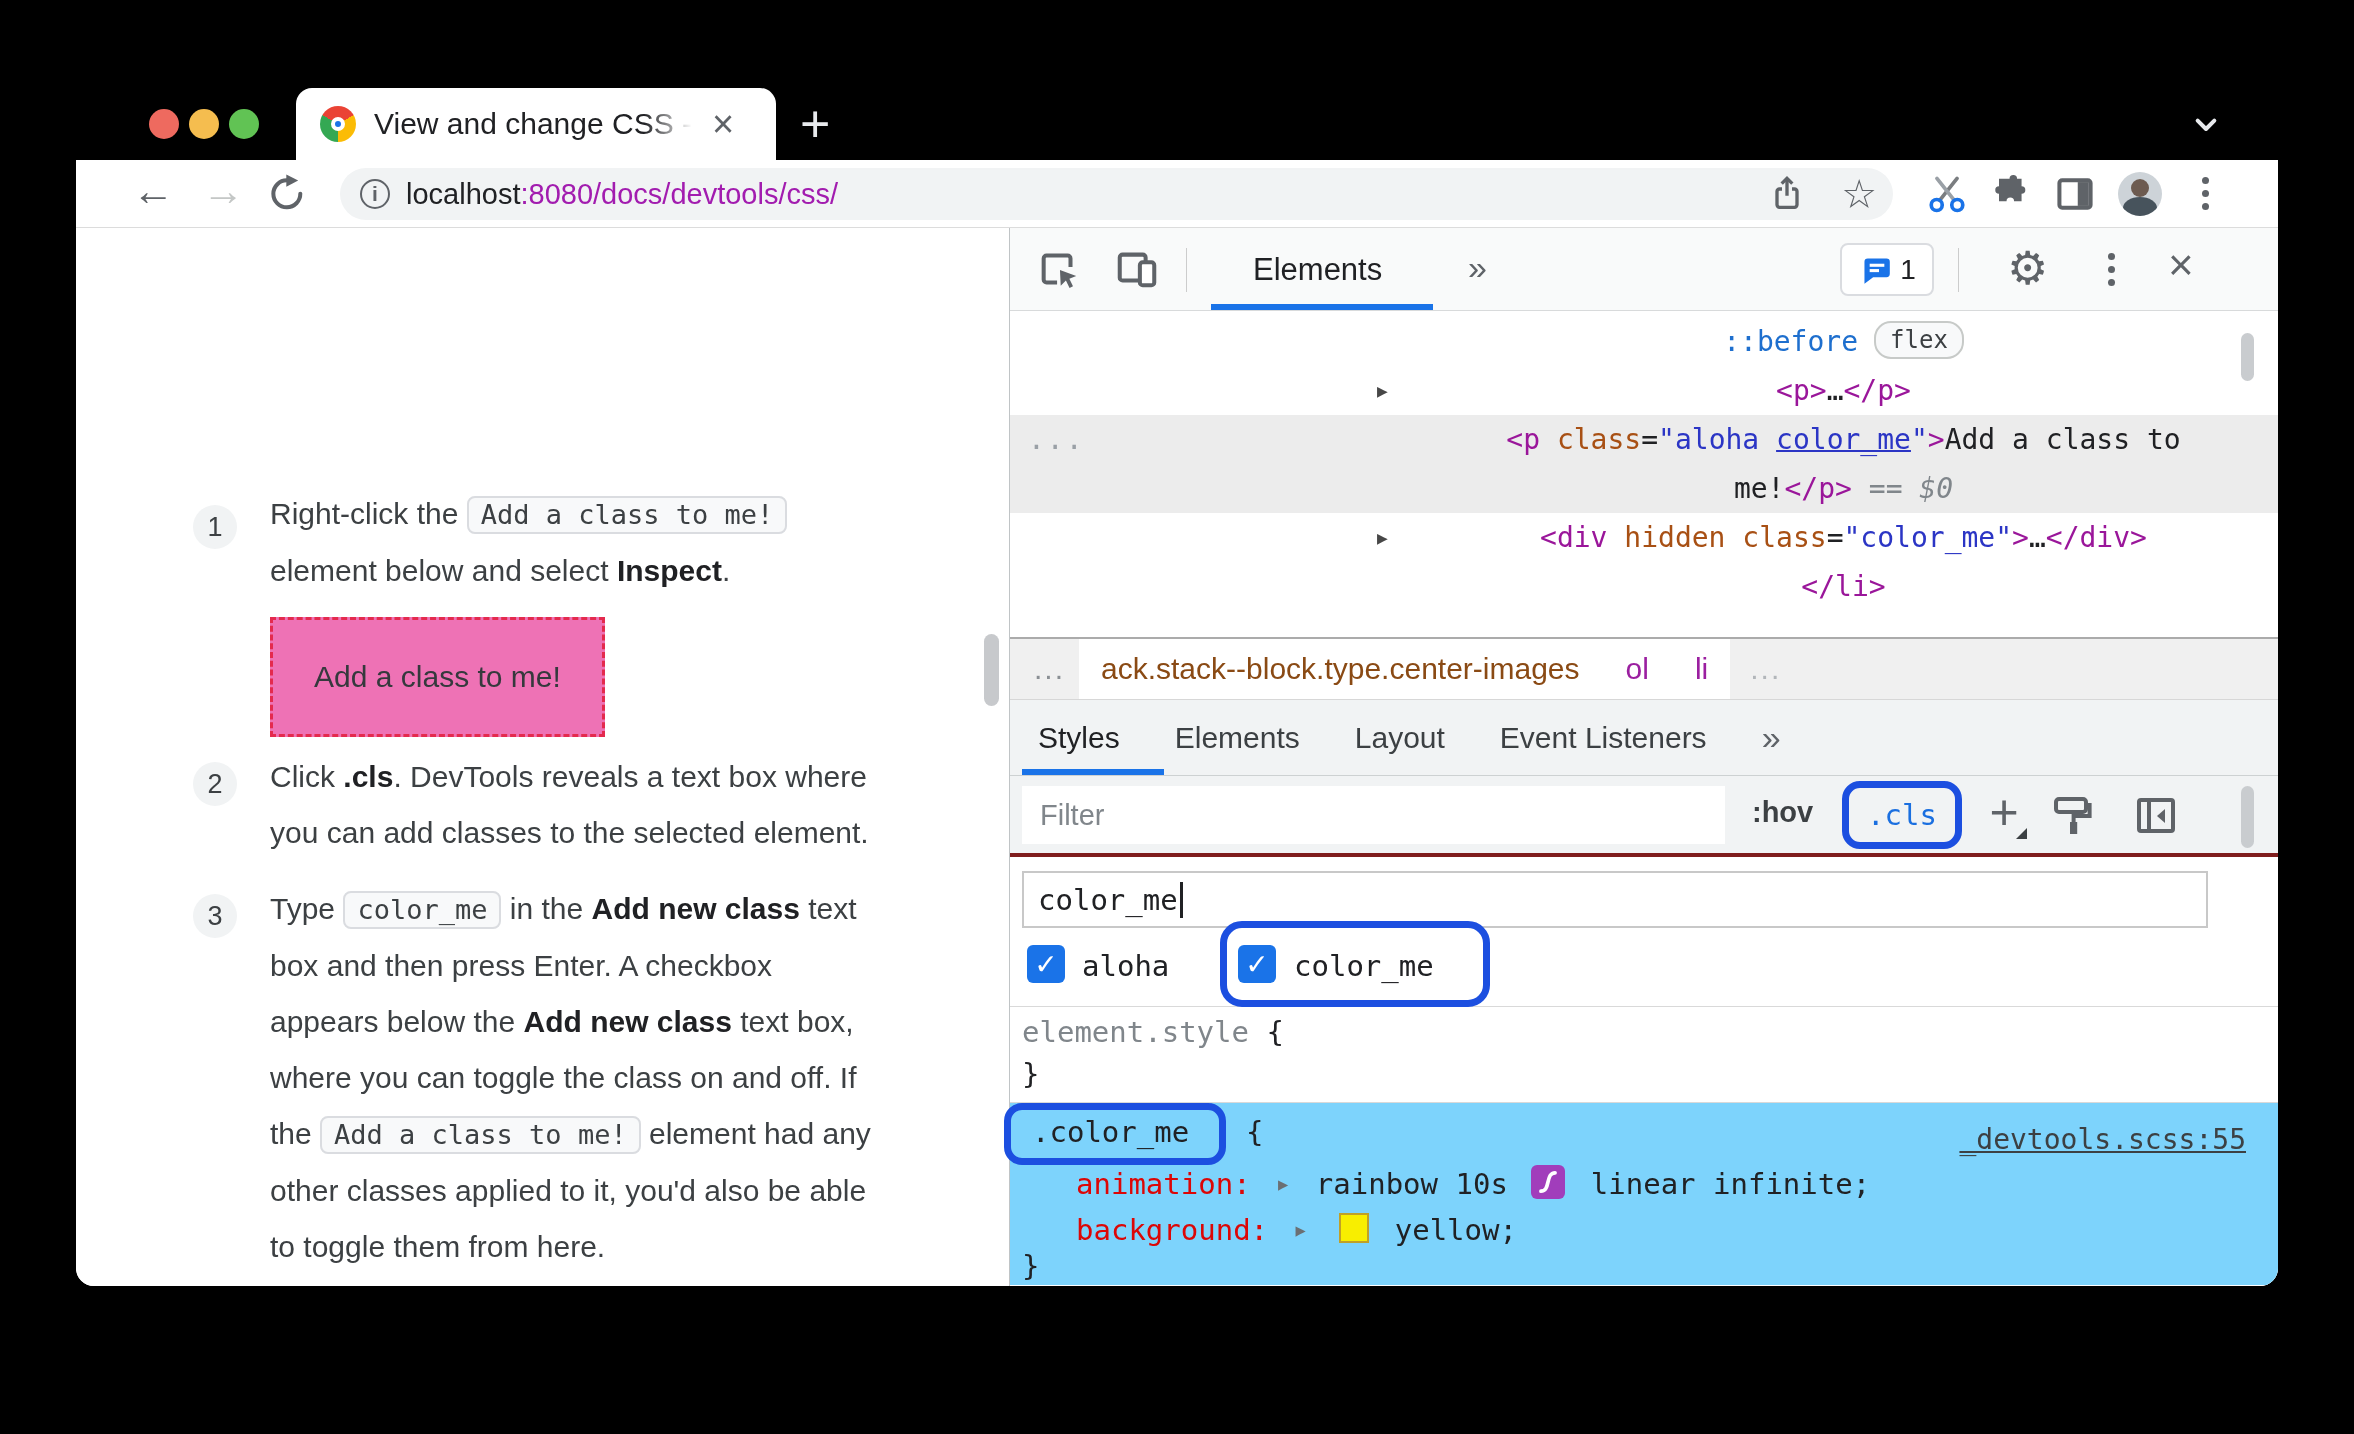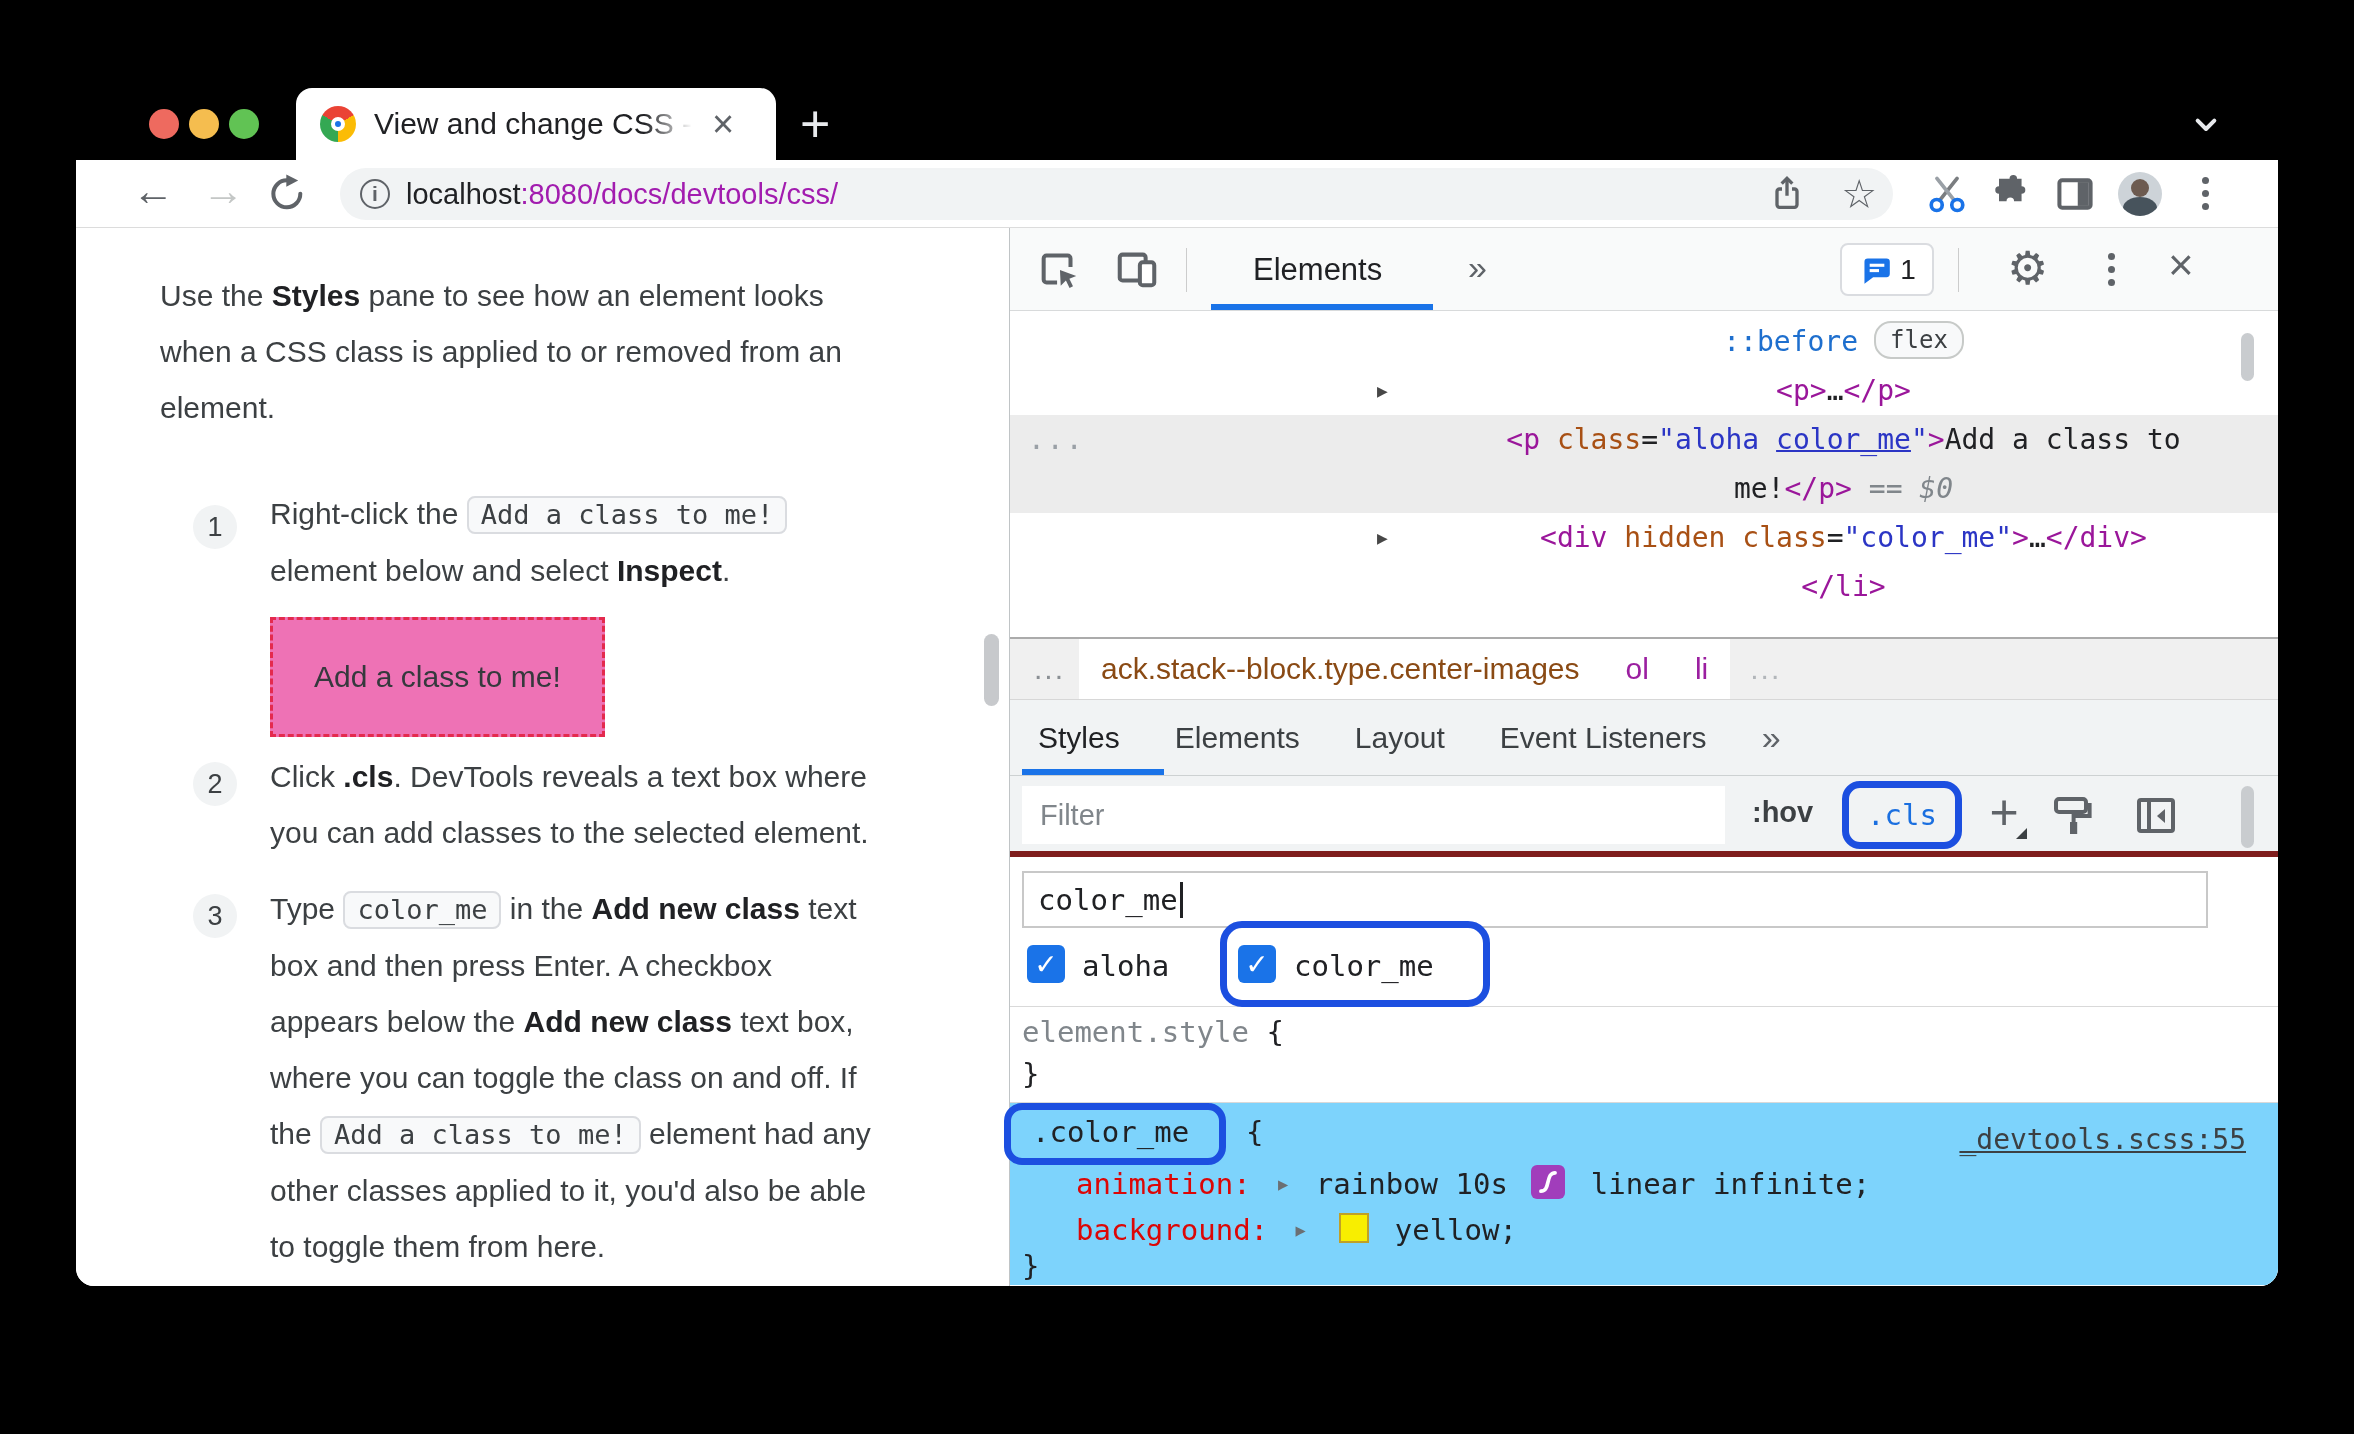--- a/index.html
+++ b/index.html
@@ -84,21 +84,21 @@
   .crumb-faint { background:#f8f8f8; display:flex; align-items:center; padding:0 28px; }
   .crumb-brown { color:#8a4a14; }
   .crumb-purple { color:#9b1fa0; }
 
   
   .style-tabs { position:absolute; left:0; top:472px; width:100%; height:76px; background:#f1f3f4; border-bottom:1px solid #cdd1d2; display:flex; align-items:center; gap:55px; padding-left:28px; font-size:30px; color:#3c4043; }
   .style-tab.active { color:#202124; }
   .styles-underline { position:absolute; left:12px; bottom:0; width:142px; height:6px; background:var(--accent,#1a73e8); }
 
   
-  .filter-bar { position:absolute; left:0; top:548px; width:100%; height:81px; background:#f1f3f4; border-bottom:6px solid #7f1d1d; }
+  .filter-bar { position:absolute; left:0; top:548px; width:100%; height:81px; background:#f1f3f4; border-bottom:4px solid #7f1d1d; }
   .filter-input { position:absolute; left:12px; top:10px; width:703px; height:58px; border:none; background:#fff; font-size:29px; font-family:"Liberation Sans","DejaVu Sans",sans-serif; padding-left:18px; color:#202124; outline:none; }
   .filter-input::placeholder { color:#80868b; }
   .hov-label { position:absolute; left:742px; top:20px; font-size:29px; font-weight:600; color:#3c4043; }
   .cls-ring { position:absolute; left:832px; top:5px; width:120px; height:68px; border:7px solid var(--annot,#1c4fe0); border-radius:18px; display:flex; align-items:center; justify-content:center; background:#f1f3f4; }
   .cls-label { font-family:"DejaVu Sans Mono","Liberation Mono",monospace; font-size:29px; font-weight:500; color:#1a6fe0; }
   .plus-btn { position:absolute; left:968px; top:12px; width:52px; height:52px; font-size:50px; font-weight:300; color:#5f6368; line-height:48px; text-align:center; }
   .plus-corner { position:absolute; left:1006px; top:52px; width:0; height:0; border-left:11px solid transparent; border-bottom:11px solid #3c4043; }
   .styles-scroll { position:absolute; right:24px; top:10px; width:13px; height:62px; border-radius:7px; background:#c9cccf; }
 
   
@@ -205,21 +205,20 @@
           <span class="head"></span>
           <span class="body"></span>
         </span>
     </span>
     <span class="abs kebab" style="left:2126px; top:30px;"></span>
   </div>
 
   <div class="main">
 
     <div class="doc-pane">
-      <div class="abs doc-text" style="left:84px; top:40px; width:790px;"><span>Use the </span><b>Styles</b><span> pane to see how an element looks</span><br><span>when a CSS class is applied to or removed from an</span><br><span>element.</span></div>
 
       <div class="abs step-badge" style="left:117px; top:277px;">1</div>
       <div class="abs doc-text" style="left:194px; top:258px; width:740px;"><span>Right-click the </span><span class="chip">Add a class to me!</span><br><span>element below and select </span><b>Inspect</b><span>.</span></div>
 
       <div class="abs pink-box" style="background: rgb(238, 114, 181); border-color: rgb(228, 42, 78);">
         <span>Add a class to me!</span>
       </div>
 
       <div class="abs step-badge" style="left:117px; top:534px;">2</div>
       <div class="abs doc-text" style="left:194px; top:521px; width:740px;"><span>Click </span><b>.cls</b><span>. DevTools reveals a text box where</span><br><span>you can add classes to the selected element.</span></div>

